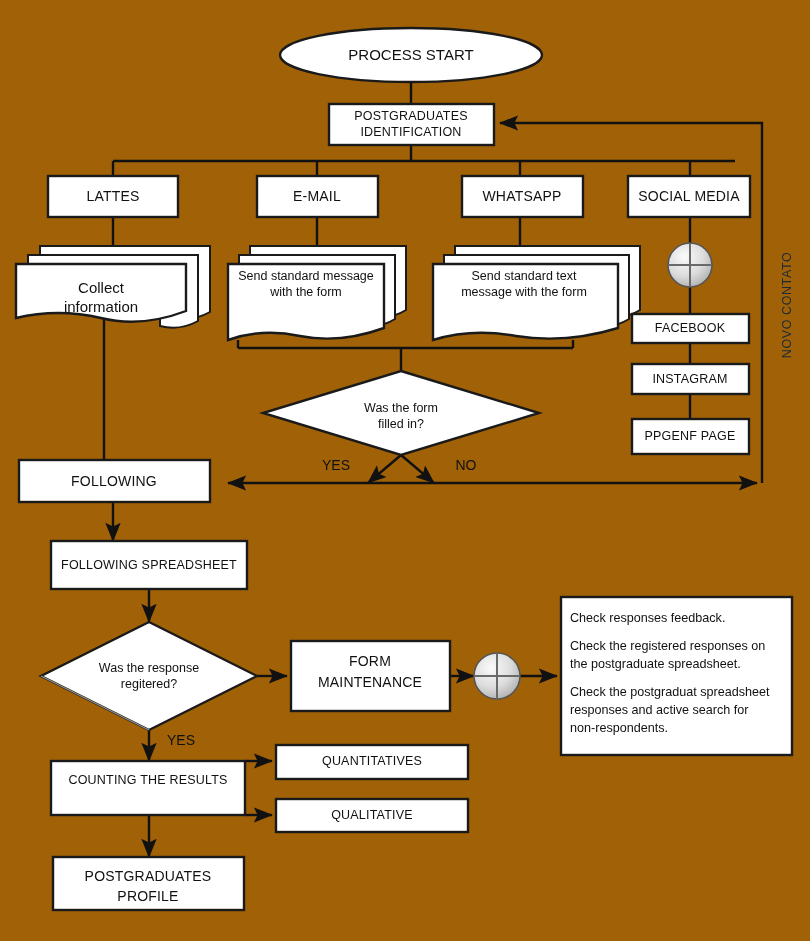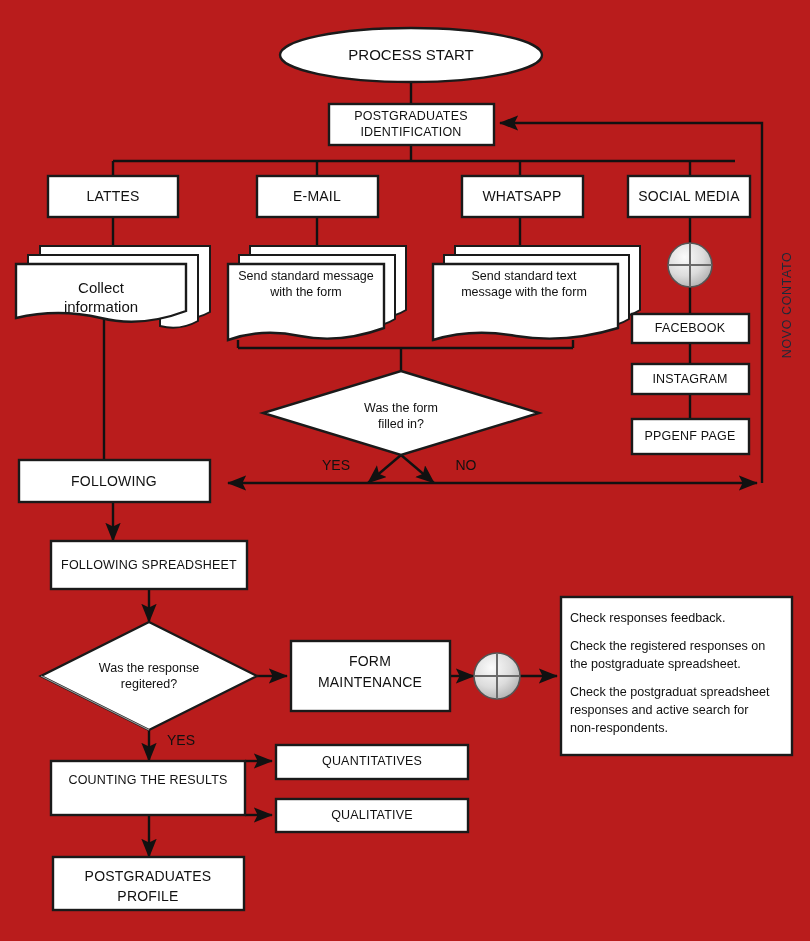--- a/index.html
+++ b/index.html
@@ -10,21 +10,21 @@
   body {
     width: 810px;
     height: 941px;
     font-family: "Liberation Sans", sans-serif;
     overflow: hidden;
   }
   #flowchart-root {
     position: relative;
     width: 810px;
     height: 941px;
-    background: #b91c1c;
+    background: #a16207;
   }
   svg#chart-svg {
     display: block;
     width: 810px;
     height: 941px;
   }
   .node-shape {
     fill: #ffffff;
     stroke: #1a1a1a;
     stroke-width: 2.4;

